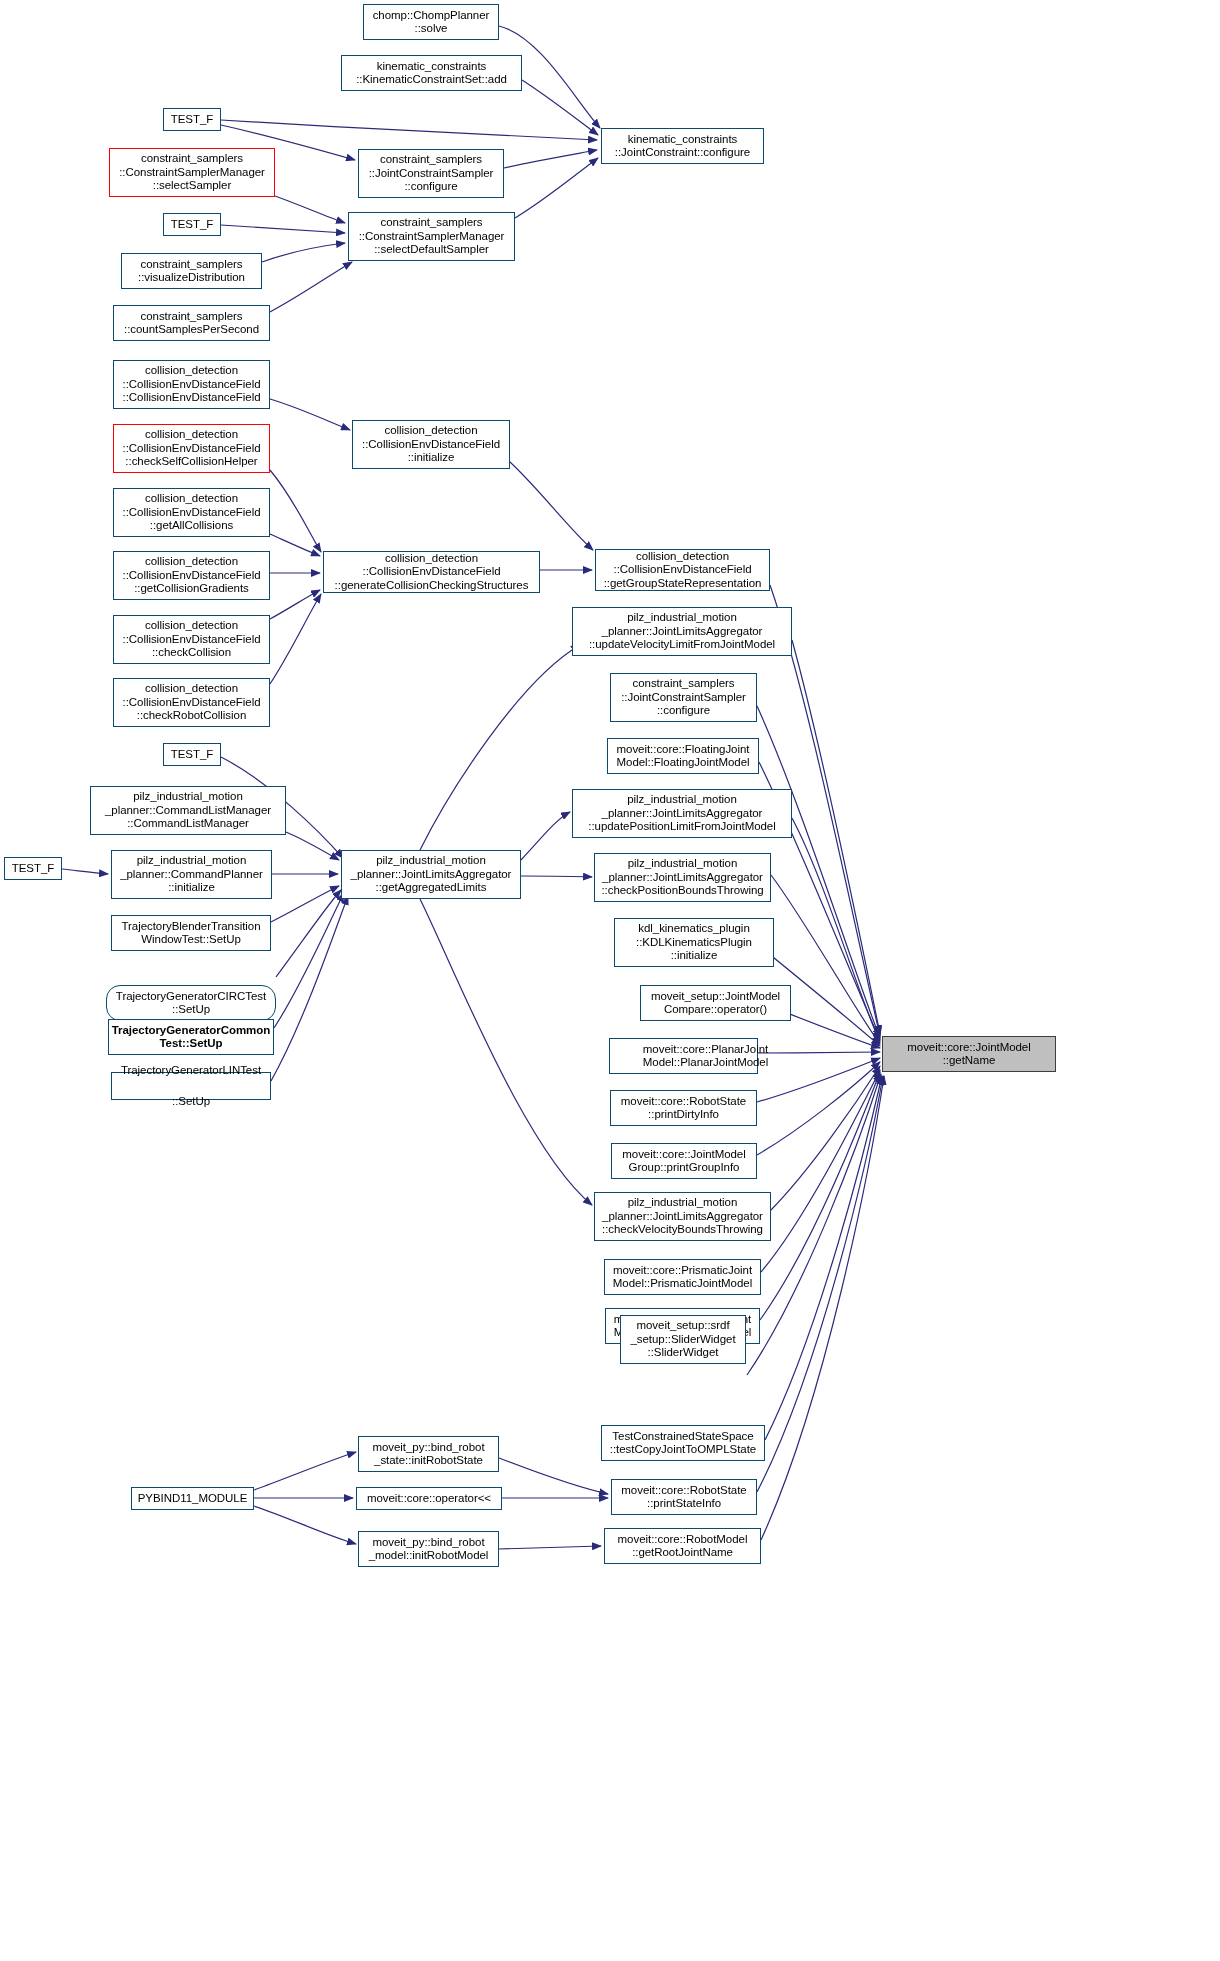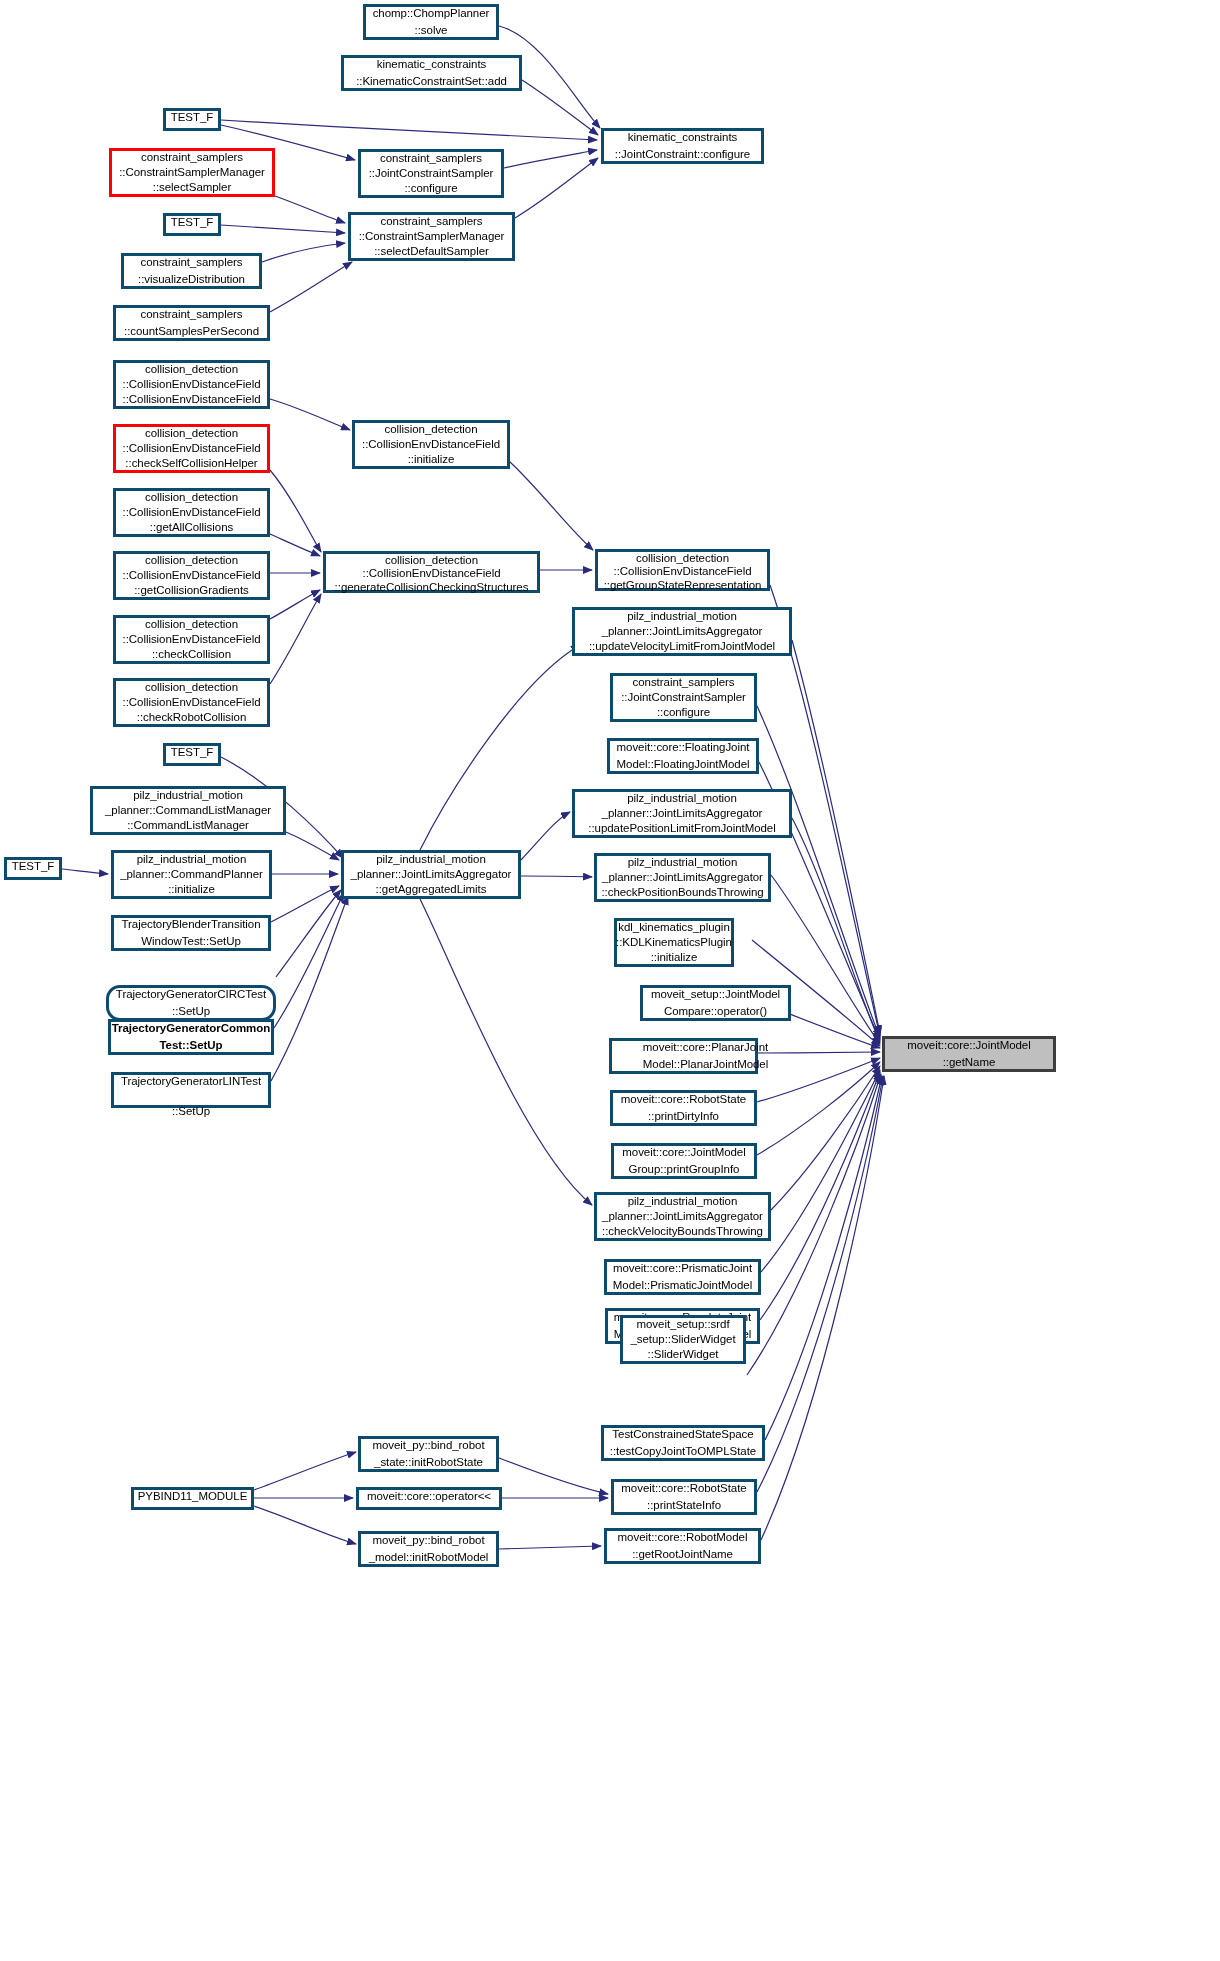--- a/index.html
+++ b/index.html
@@ -19,30 +19,30 @@
     position: absolute;
     left: 0;
     top: 0;
     width: 1220px;
     height: 1961px;
     pointer-events: none;
   }
   .node {
     position: absolute;
     box-sizing: border-box;
-    border: 3px solid #0c4a6e;
+    border: 1px solid #0c4a6e;
     background: #ffffff;
     color: #000000;
     font-size: 11.5px;
     line-height: 13.4px;
     text-align: center;
     display: flex;
     flex-direction: column;
     align-items: center;
-    justify-content: space-between;
+    justify-content: center;
     white-space: pre;
     z-index: 2;
     letter-spacing: -0.05px;
   }
   .node.highlight {
     border-color: #ff0000;
   }
   .node.current {
     background: #bfbfbf;
     border-color: #3d3d3d;
@@ -142,27 +142,27 @@
       <div class="node" style="left: 610px; top: 673px; width: 147px; height: 49px;"><span class="line">constraint_samplers</span><span class="line">::JointConstraintSampler</span><span class="line">::configure</span></div>
       <div class="node" style="left: 163px; top: 743px; width: 58px; height: 23px;"><span class="line">TEST_F</span></div>
       <div class="node" style="left: 607px; top: 738px; width: 152px; height: 36px;"><span class="line">moveit::core::FloatingJoint</span><span class="line">Model::FloatingJointModel</span></div>
       <div class="node" style="left: 90px; top: 786px; width: 196px; height: 49px;"><span class="line">pilz_industrial_motion</span><span class="line">_planner::CommandListManager</span><span class="line">::CommandListManager</span></div>
       <div class="node" style="left: 572px; top: 789px; width: 220px; height: 49px;"><span class="line">pilz_industrial_motion</span><span class="line">_planner::JointLimitsAggregator</span><span class="line">::updatePositionLimitFromJointModel</span></div>
       <div class="node" style="left: 4px; top: 857px; width: 58px; height: 23px;"><span class="line">TEST_F</span></div>
       <div class="node" style="left: 111px; top: 850px; width: 161px; height: 49px;"><span class="line">pilz_industrial_motion</span><span class="line">_planner::CommandPlanner</span><span class="line">::initialize</span></div>
       <div class="node" style="left: 341px; top: 850px; width: 180px; height: 49px;"><span class="line">pilz_industrial_motion</span><span class="line">_planner::JointLimitsAggregator</span><span class="line">::getAggregatedLimits</span></div>
       <div class="node" style="left: 594px; top: 853px; width: 177px; height: 49px;"><span class="line">pilz_industrial_motion</span><span class="line">_planner::JointLimitsAggregator</span><span class="line">::checkPositionBoundsThrowing</span></div>
       <div class="node" style="left: 111px; top: 915px; width: 160px; height: 36px;"><span class="line">TrajectoryBlenderTransition</span><span class="line">WindowTest::SetUp</span></div>
-      <div class="node" style="left: 614px; top: 918px; width: 120px; height: 49px;"><span class="line">kdl_kinematics_plugin</span><span class="line">::KDLKinematicsPlugin</span><span class="line">::initialize</span></div>
+      <div class="node" style="left: 614px; top: 918px; width: 160px; height: 49px;"><span class="line">kdl_kinematics_plugin</span><span class="line">::KDLKinematicsPlugin</span><span class="line">::initialize</span></div>
       <div class="node" style="left: 106px; top: 985px; width: 170px; height: 36px; border-radius: 14px;"><span class="line">TrajectoryGeneratorCIRCTest</span><span class="line">::SetUp</span></div>
       <div class="node" style="left: 608px; top: 985px; width: 151px; height: 36px; margin-left: 32px;"><span class="line">moveit_setup::JointModel</span><span class="line">Compare::operator()</span></div>
       <div class="node" style="left: 108px; top: 1019px; width: 166px; height: 36px; font-weight: bold;"><span class="line">TrajectoryGeneratorCommon</span><span class="line">Test::SetUp</span></div>
       <div class="node" style="left: 609px; top: 1038px; width: 149px; height: 36px; padding-left: 44px;"><span class="line">moveit::core::PlanarJoint</span><span class="line">Model::PlanarJointModel</span></div>
       <div class="node current" style="left: 882px; top: 1036px; width: 174px; height: 36px;"><span class="line">moveit::core::JointModel</span><span class="line">::getName</span></div>
-      <div class="node" style="left: 111px; top: 1072px; width: 160px; height: 36px; gap: 17px;"><span class="line">TrajectoryGeneratorLINTest</span><span class="line">::SetUp</span></div>
+      <div class="node" style="left: 111px; top: 1072px; width: 160px; height: 28px; gap: 17px;"><span class="line">TrajectoryGeneratorLINTest</span><span class="line">::SetUp</span></div>
       <div class="node" style="left: 610px; top: 1090px; width: 147px; height: 36px;"><span class="line">moveit::core::RobotState</span><span class="line">::printDirtyInfo</span></div>
       <div class="node" style="left: 611px; top: 1143px; width: 146px; height: 36px;"><span class="line">moveit::core::JointModel</span><span class="line">Group::printGroupInfo</span></div>
       <div class="node" style="left: 594px; top: 1192px; width: 177px; height: 49px;"><span class="line">pilz_industrial_motion</span><span class="line">_planner::JointLimitsAggregator</span><span class="line">::checkVelocityBoundsThrowing</span></div>
       <div class="node" style="left: 604px; top: 1259px; width: 157px; height: 36px;"><span class="line">moveit::core::PrismaticJoint</span><span class="line">Model::PrismaticJointModel</span></div>
       <div class="node" style="left: 605px; top: 1308px; width: 155px; height: 36px;"><span class="line">moveit::core::RevoluteJoint</span><span class="line">Model::RevoluteJointModel</span></div>
       <div class="node" style="left: 620px; top: 1315px; width: 126px; height: 49px;"><span class="line">moveit_setup::srdf</span><span class="line">_setup::SliderWidget</span><span class="line">::SliderWidget</span></div>
       <div class="node" style="left: 601px; top: 1425px; width: 164px; height: 36px;"><span class="line">TestConstrainedStateSpace</span><span class="line">::testCopyJointToOMPLState</span></div>
       <div class="node" style="left: 358px; top: 1436px; width: 141px; height: 36px;"><span class="line">moveit_py::bind_robot</span><span class="line">_state::initRobotState</span></div>
       <div class="node" style="left: 131px; top: 1487px; width: 123px; height: 23px;"><span class="line">PYBIND11_MODULE</span></div>
       <div class="node" style="left: 356px; top: 1487px; width: 146px; height: 23px;"><span class="line">moveit::core::operator&lt;&lt;</span></div>

